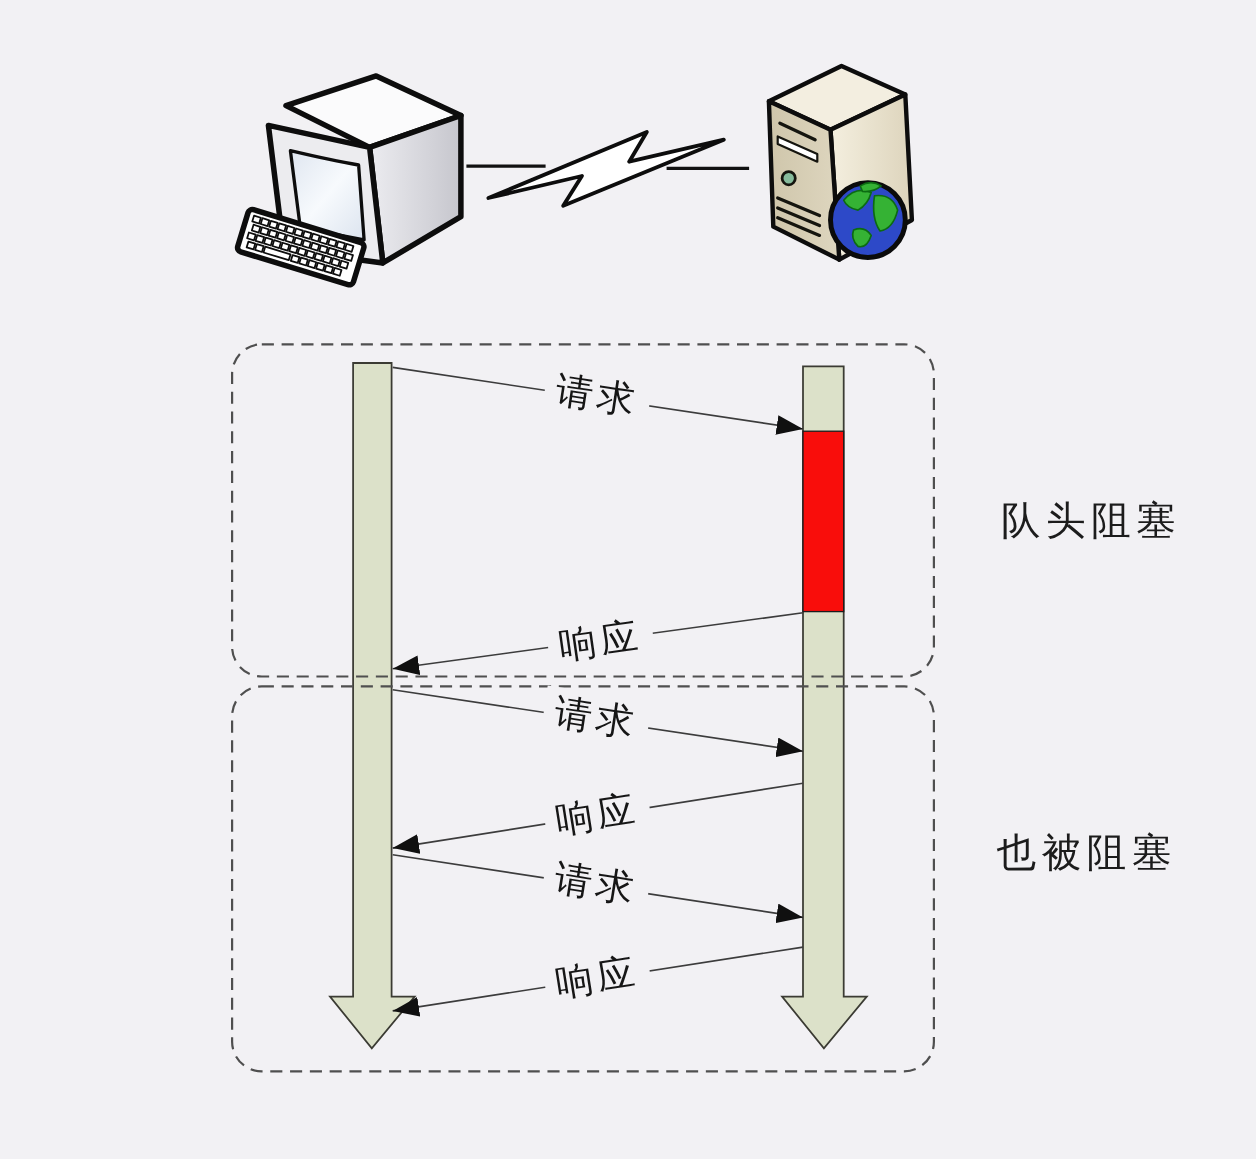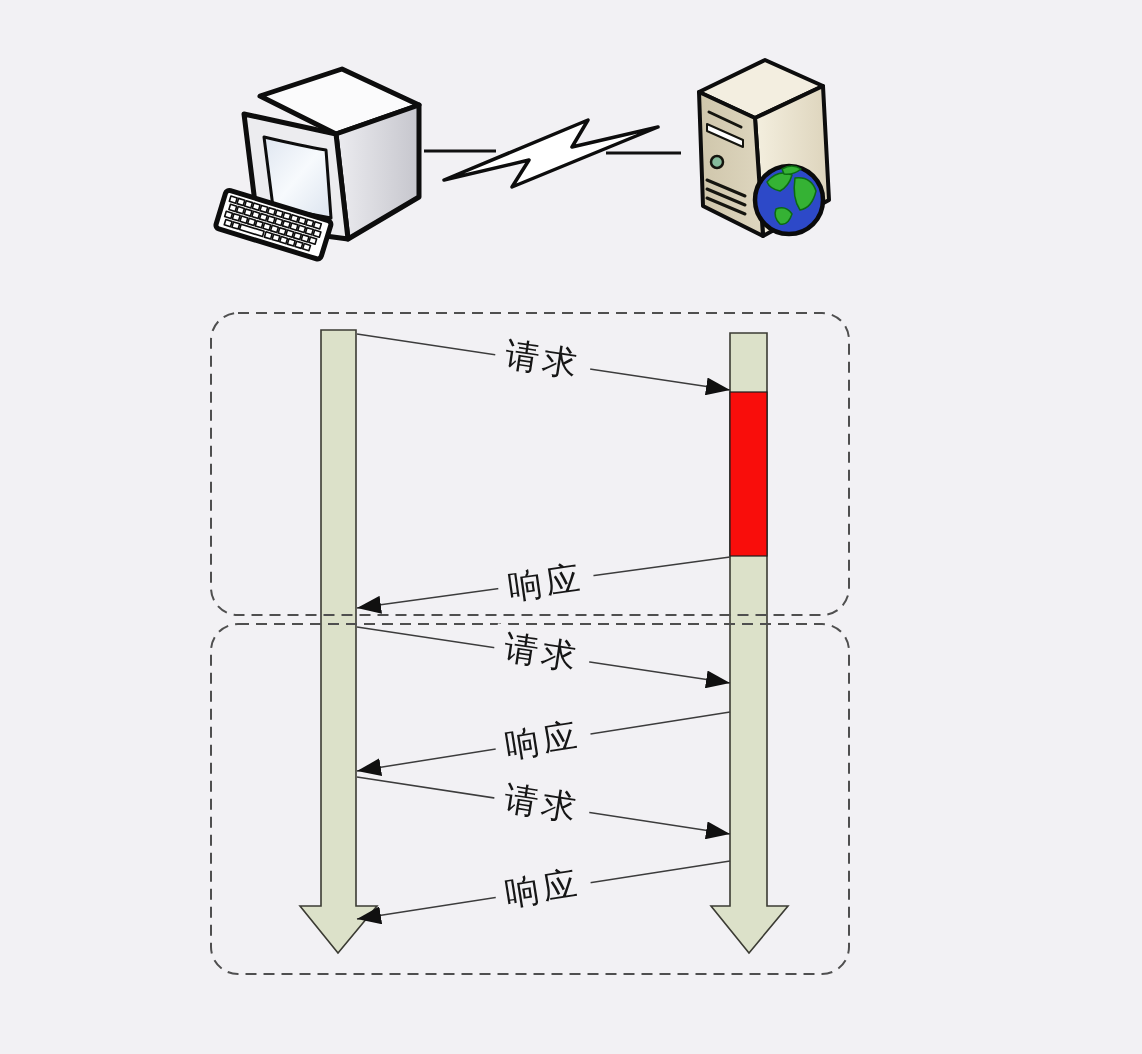--- a/index.html
+++ b/index.html
@@ -156,16 +156,18 @@
     </g>
   </svg>
 
   <span class="msg" style="left:543px;top:360px;--r:8.5deg">请求</span>
   <span class="msg" style="left:546px;top:583px;--r:-8deg">响应</span>
   <span class="msg" style="left:542px;top:653px;--r:8.5deg">请求</span>
   <span class="msg" style="left:543px;top:741px;--r:-9deg">响应</span>
   <span class="msg" style="left:542px;top:804px;--r:9deg">请求</span>
   <span class="msg" style="left:543px;top:889px;--r:-9deg">响应</span>
 
+  <div class="side-label" style="left:992px;top:473px;">队头阻塞</div>
   <div class="side-label" style="left:988px;top:775px;">
+    <div>也被阻塞</div>
   </div>
 
 </div>
 
 </body></html>

